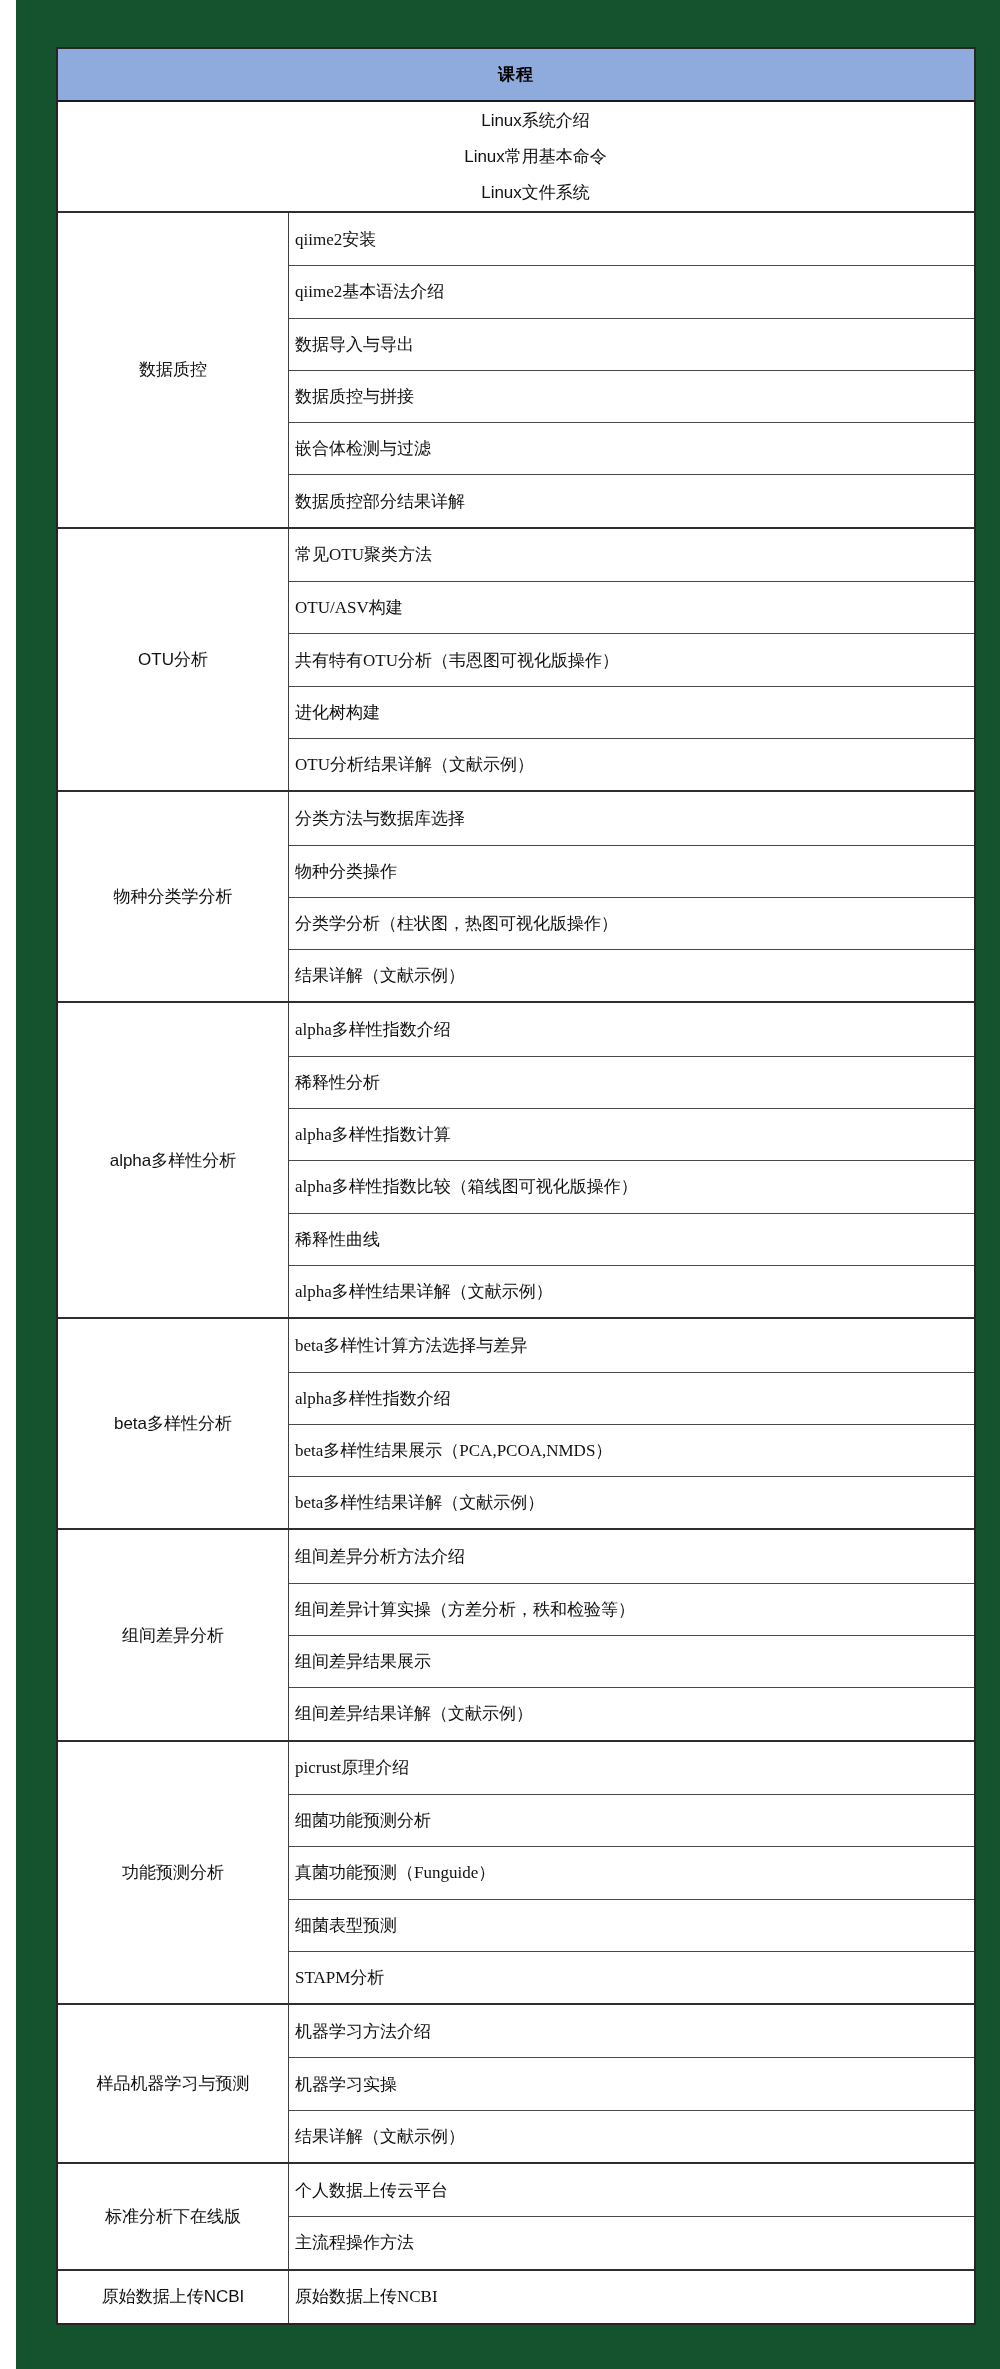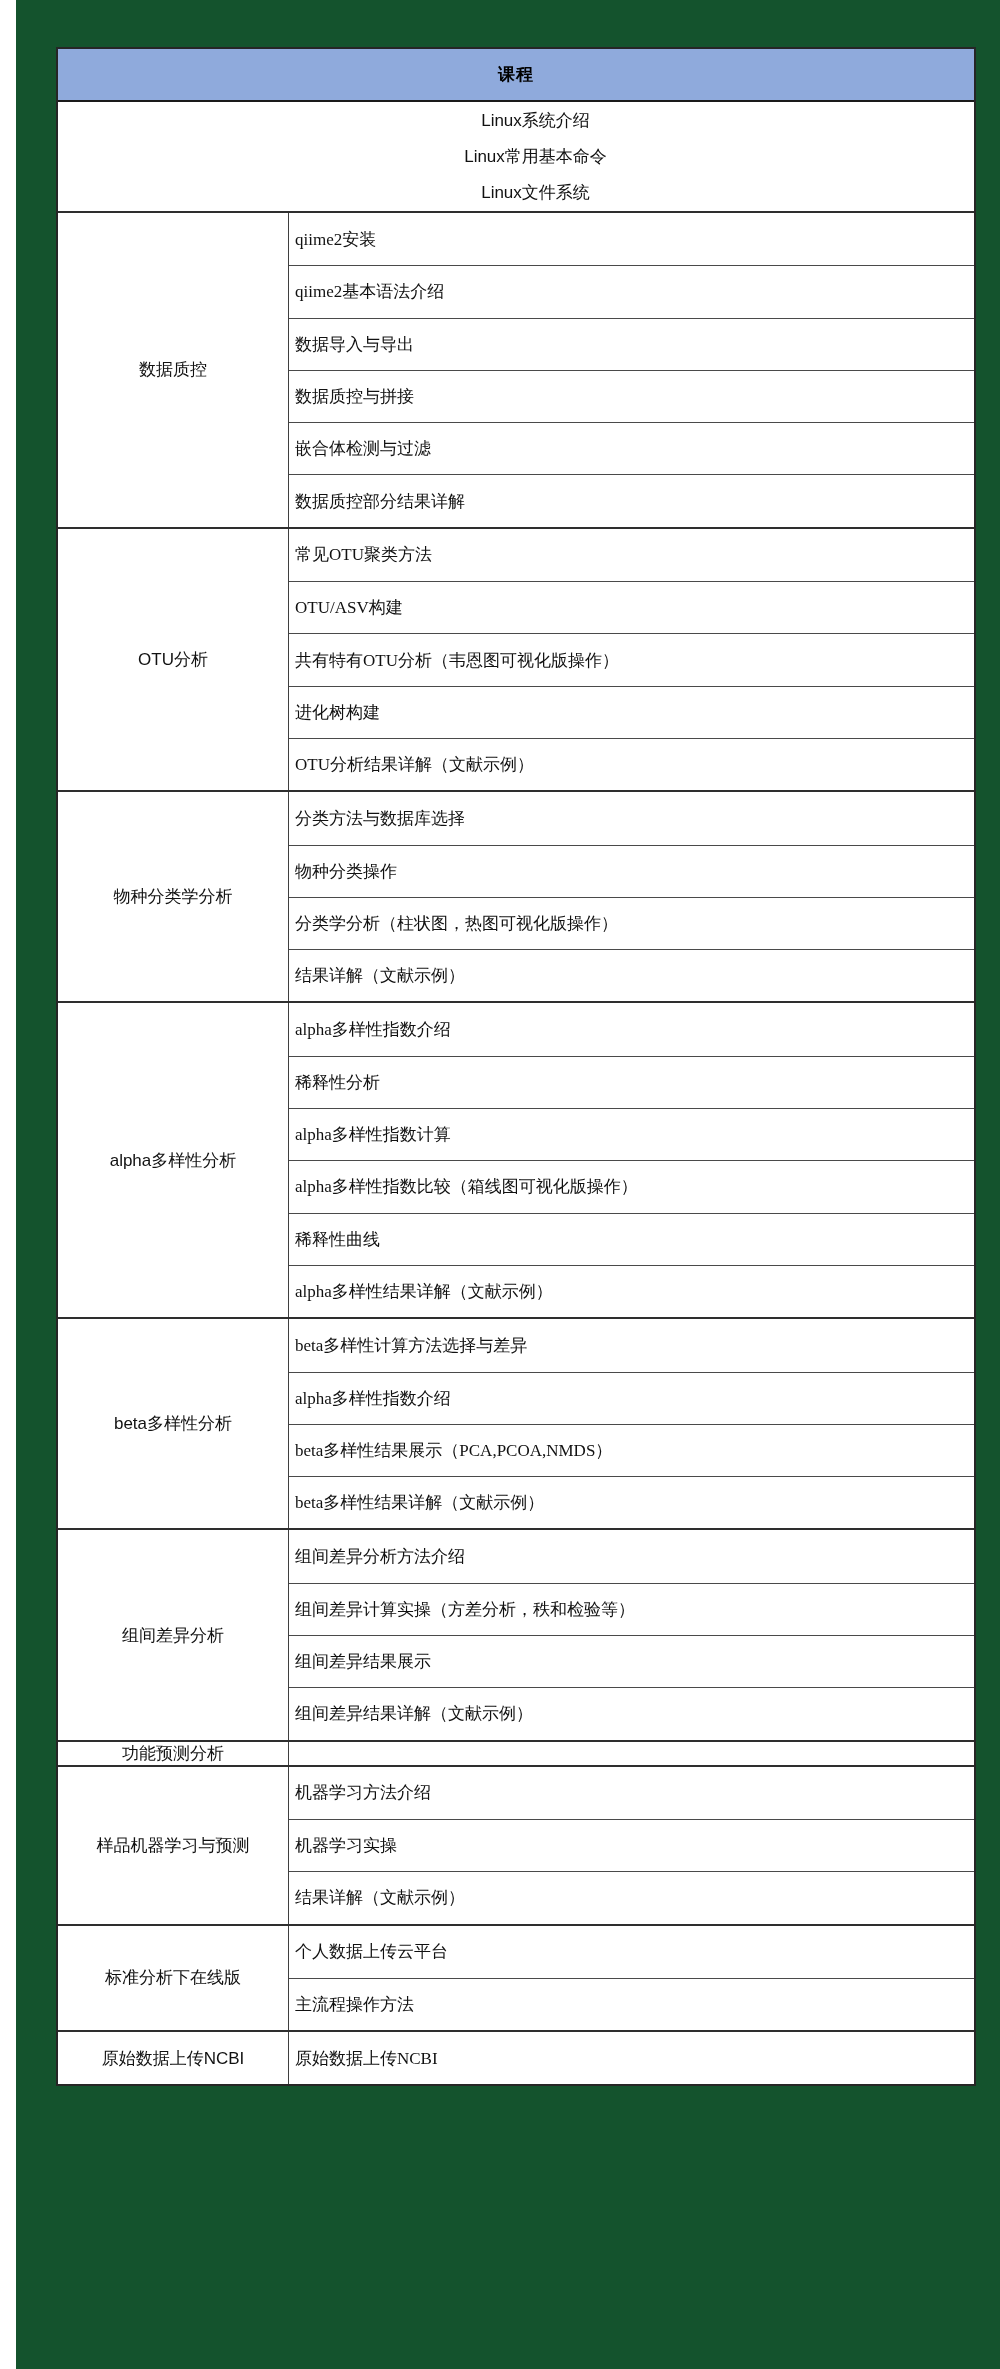--- a/index.html
+++ b/index.html
@@ -267,20 +267,41 @@
   <div class="item">
     <span>组间差异结果详解（文献示例）</span>
   </div>
 </div>
   </div>
 
   <div class="section">
     <div class="category-cell">
       <span>功能预测分析</span>
     </div>
+    <div class="section-items">
+  <div class="item">
+    <span>picrust原理介绍</span>
+  </div>
+
+  <div class="item">
+    <span>细菌功能预测分析</span>
+  </div>
+
+  <div class="item">
+    <span>真菌功能预测（Funguide）</span>
+  </div>
+
+  <div class="item">
+    <span>细菌表型预测</span>
+  </div>
+
+  <div class="item">
+    <span>STAPM分析</span>
+  </div>
+</div>
   </div>
 
   <div class="section">
     <div class="category-cell">
       <span>样品机器学习与预测</span>
     </div>
     <div class="section-items">
   <div class="item">
     <span>机器学习方法介绍</span>
   </div>

